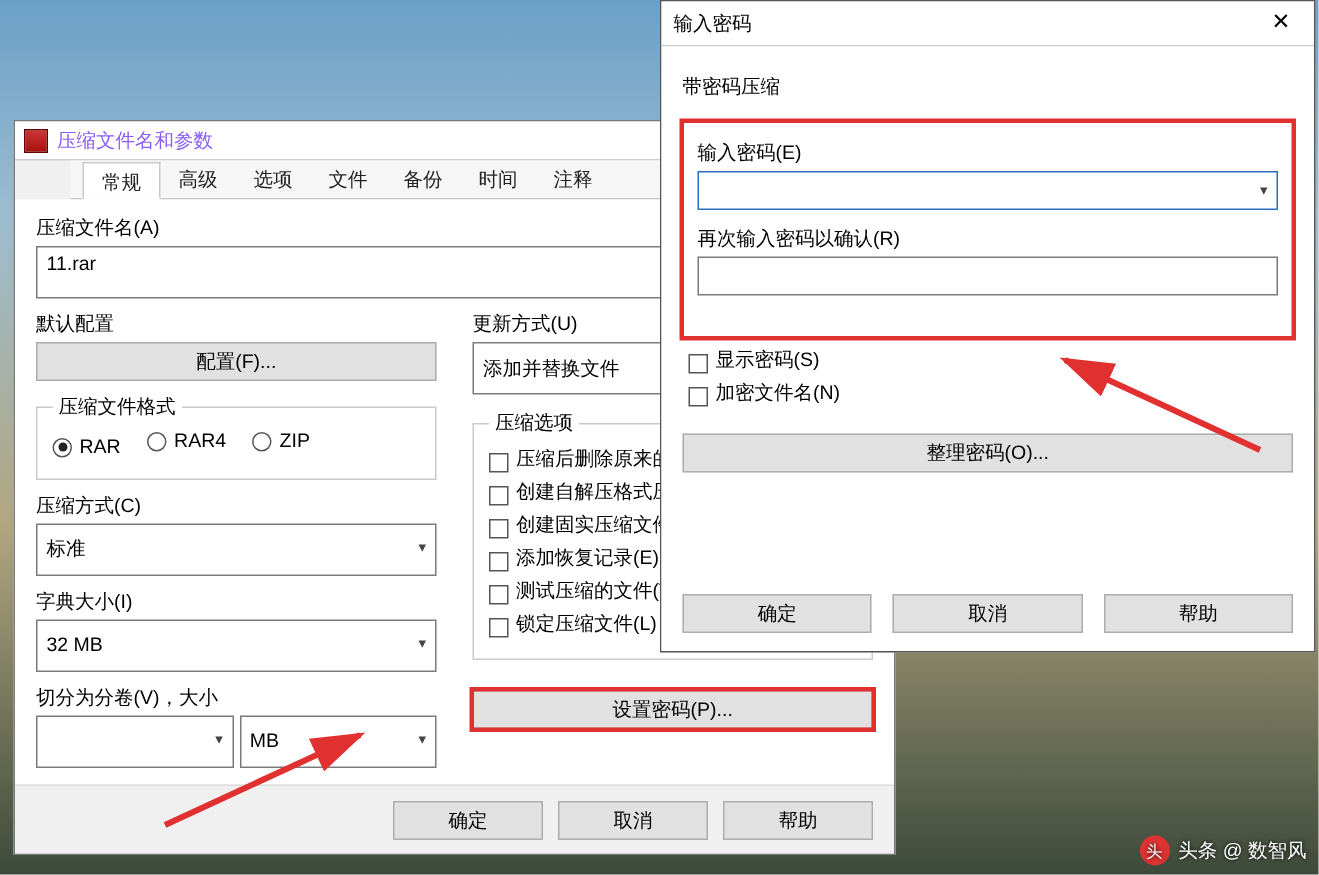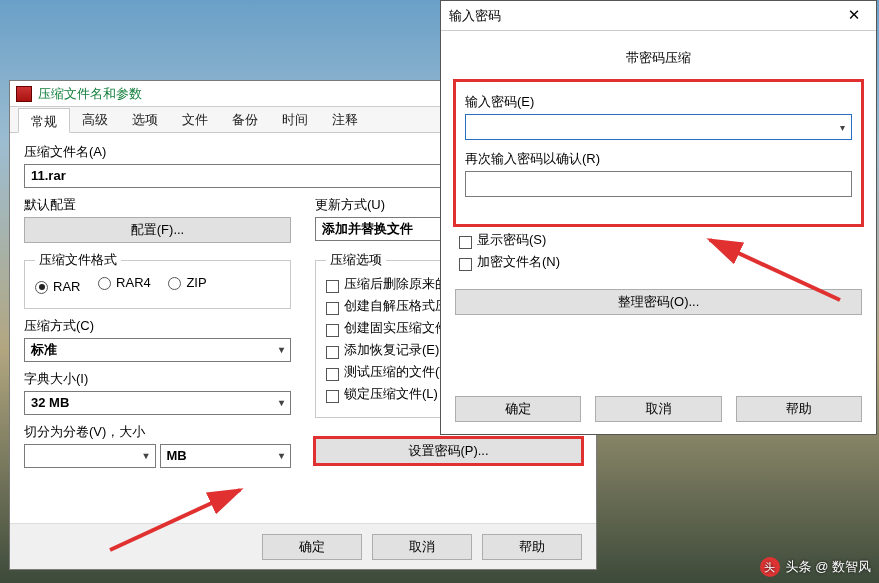--- a/index.html
+++ b/index.html
@@ -5,33 +5,33 @@
   * { box-sizing: border-box; font-family: "Microsoft YaHei", "SimSun", sans-serif; font-size: 13px; }
   body { margin:0; width:879px; height:583px; background:linear-gradient(#6aa0c8,#9dbdd0 25%,#b2a680 60%,#3d4a3a); position:relative; overflow:hidden; }
 
   
   .win-archive {
     position:absolute; left:9px; top:80px; width:588px; height:490px;
     background:#f0f0f0; border:1px solid #7a7a7a;
   }
   .titlebar1 { display:flex; align-items:center; height:26px; padding:0 6px; background:#fff; border-bottom:1px solid #ccc;}
   .title-icon { width:16px; height:16px; margin-right:6px; display:inline-block; background:linear-gradient(#c33,#a11); border:1px solid #600;}
-  .title-text { color:#15803d; }
-
-  .tabs { display:flex; height:26px; background:#f6f6f6; border-bottom:1px solid #c9c9c9; padding-left:8px;}
+  .title-text { color:#8b5cf6; }
+
+  .tabs { display:flex; height:26px; background:#f6f6f6; border-bottom:1px solid #c9c9c9; padding-left:8px;margin-left:37px;}
   .tab { padding:4px 12px 0; color:#222; cursor:default;}
   .tab.active { background:#fff; border:1px solid #c9c9c9; border-bottom:1px solid #fff; position:relative; top:1px;}
   
   .dlg-body { padding:10px 14px 8px; background:#fff; height:calc(100% - 26px - 26px - 46px); overflow:hidden;}
   .bottom-bar { height:46px; background:#f0f0f0; display:flex; align-items:center; justify-content:flex-end; gap:10px; padding:0 14px; border-top:1px solid #ddd;}
   .btn { min-width:100px; height:26px; background:#e1e1e1; border:1px solid #adadad; text-align:center; line-height:24px; cursor:default;}
 
   .row-label{margin-bottom:3px;}
   .textbox, .combo {
-    width:100%; height:24px; background:#fff; border:1px solid #7a7a7a; padding:2px 6px; line-height:18px;font-weight:bold;
+    width:100%; height:35px; background:#fff; border:1px solid #7a7a7a; padding:2px 6px; line-height:18px;
   }
   .combo{display:flex;justify-content:space-between;align-items:center;}
   .chev{font-size:10px;color:#444;}
   
   .two-col{display:flex;gap:24px;}
   .col{flex:1;}
 
   fieldset{border:1px solid #c9c9c9;padding:6px 10px 10px;margin:8px 0;}
   legend{padding:0 4px;}
 
@@ -50,21 +50,21 @@
   .split-unit{width:60px;}
 
   
   .win-pw{
     position:absolute; left:440px; top:0; width:437px; height:435px;
     background:#f0f0f0; border:1px solid #555;
   }
   .titlebar2{display:flex;align-items:center;justify-content:space-between;height:30px;background:#fff;border-bottom:1px solid #ccc;padding:0 8px;}
   .close-x{width:28px;height:20px;text-align:center;font-size:15px;line-height:18px;}
   .pw-body{padding:10px 14px 12px;background:#fff;height:calc(100% - 30px);display:flex;flex-direction:column;}
-  .center-title{text-align:center;padding:8px 0 14px;}
+  .center-title{text-align:left;padding:8px 0 14px;}
   .pw-inputs-wrap{padding:12px 10px 18px;}
   .pw-input{width:100%;height:26px;border:1px solid #7a7a7a;background:#fff;display:flex;align-items:center;justify-content:flex-end;padding:0 6px;margin-bottom:10px;}
   .pw-input.active{border:1px solid #2a6fbf;}
   .pw-bottom{display:flex;gap:14px;padding:14px 0 0;margin-top:auto;}
   .pw-bottom .btn{flex:1;min-width:0;}
   .organize-row{padding:8px 0;}
   .organize-btn{width:100%;}
 
   
   .arrow{position:absolute;pointer-events:none;}

